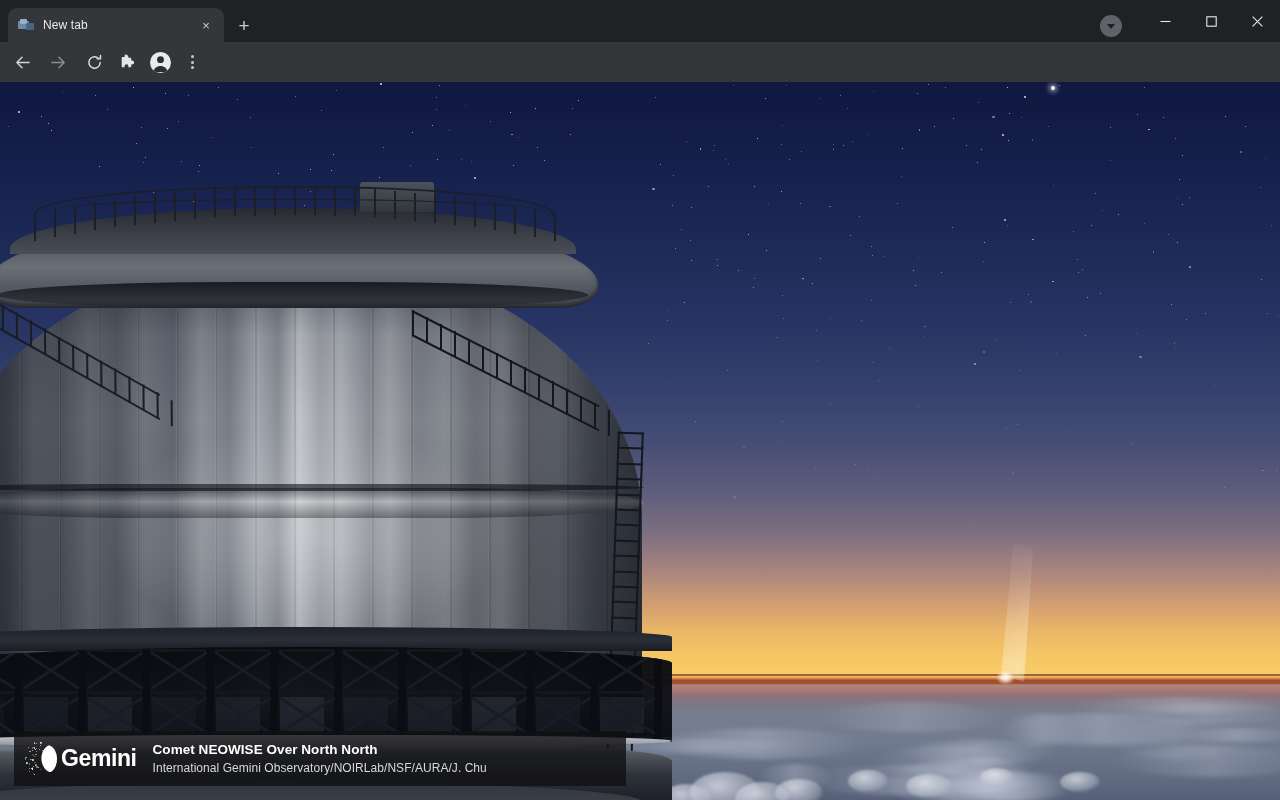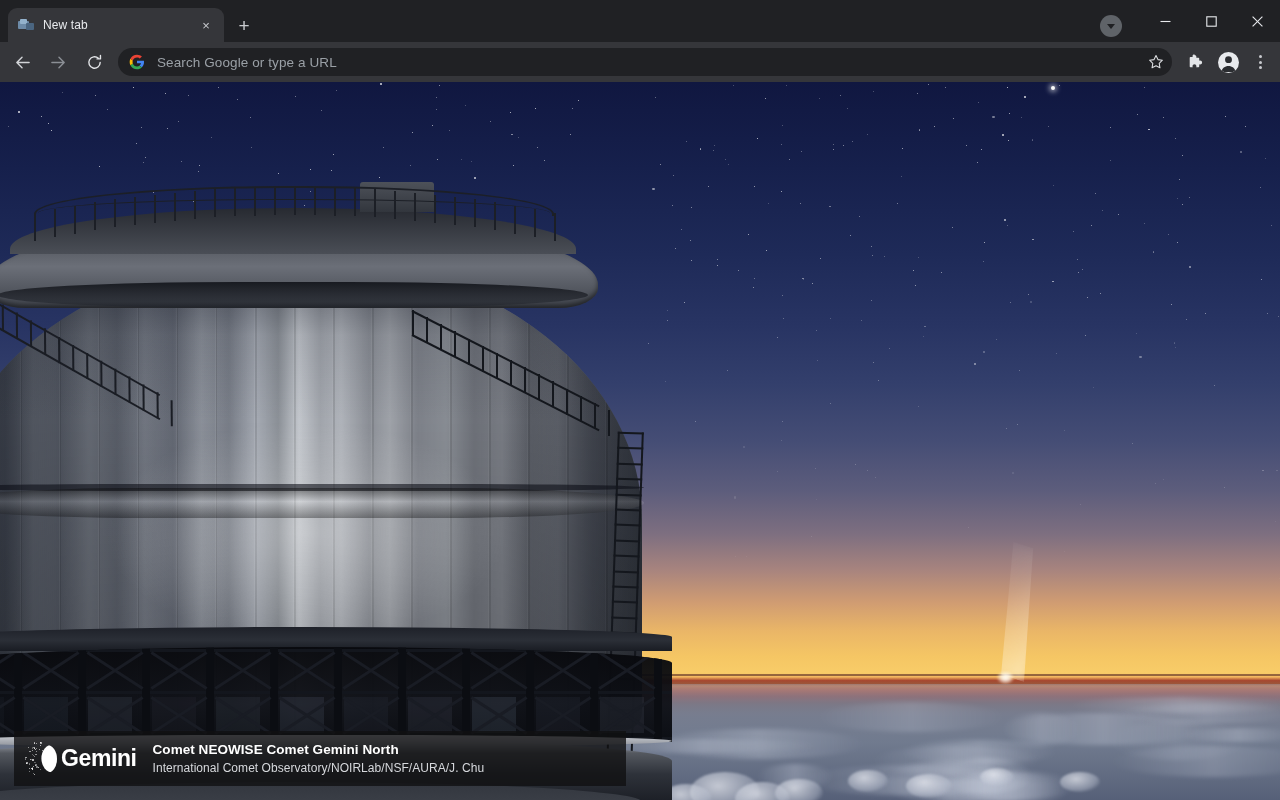--- a/index.html
+++ b/index.html
@@ -410,34 +410,20 @@
       </svg>
     </div>
 
     <div class="navbtn">
       <svg width="17" height="17" viewBox="0 0 18 18">
         <path d="M15 9a6 6 0 1 1-1.9-4.4" fill="none" stroke="#e2e4e7" stroke-width="1.5" stroke-linecap="round"></path>
         <path d="M15.3 1.6v3.6h-3.6" fill="none" stroke="#e2e4e7" stroke-width="1.5" stroke-linecap="round" stroke-linejoin="round"></path>
       </svg>
     </div>
 
-    <div class="omnibox">
-      <svg class="g-logo" viewBox="0 0 48 48">
-        <path fill="#4285F4" d="M45.1 24.5c0-1.6-.1-2.7-.4-3.9H24v7.1h12.1c-.2 1.8-1.6 4.6-4.5 6.4l-.04.3 6.5 5 .45.05c4.1-3.8 6.5-9.4 6.5-15z"></path>
-        <path fill="#34A853" d="M24 46c5.9 0 10.9-1.9 14.5-5.3l-6.9-5.4c-1.8 1.3-4.3 2.2-7.6 2.2-5.8 0-10.7-3.8-12.5-9.1l-.26.02-6.8 5.2-.1.25C8 41.5 15.4 46 24 46z"></path>
-        <path fill="#FBBC05" d="M11.5 28.4c-.5-1.4-.8-2.9-.8-4.4s.3-3 .7-4.4l-.01-.3-6.9-5.3-.22.1C2.8 17 2 20.4 2 24s.8 7 2.3 10l7.2-5.6z"></path>
-        <path fill="#EA4335" d="M24 10.4c4.1 0 6.9 1.8 8.5 3.3l6.2-6C34.9 4.1 29.9 2 24 2 15.4 2 8 6.5 4.3 14l7.2 5.6c1.8-5.3 6.7-9.2 12.5-9.2z"></path>
-      </svg>
-      <span class="omni-text">Search Google or type a URL</span>
-      <span class="star-btn">
-        <svg width="16" height="16" viewBox="0 0 18 18">
-          <path d="M9 1.8l2.2 4.5 5 .7-3.6 3.5.85 5-4.45-2.35L4.55 15.5l.85-5L1.8 7l5-.7z" fill="none" stroke="#dcdee1" stroke-width="1.2" stroke-linejoin="round"></path>
-        </svg>
-      </span>
-    </div>
 
     <div class="tbicon">
       <svg width="17" height="17" viewBox="0 0 20 20">
         <path fill="#e3e5e8" d="M7.6 1.2c1.3 0 2.3 1 2.3 2.2 0 .4-.1.7-.3 1h2.7c.5 0 .9.4.9.9v2.6c.3-.2.7-.3 1.1-.3 1.25 0 2.3 1.05 2.3 2.35S15.55 12.3 14.3 12.3c-.4 0-.8-.1-1.1-.3v2.7c0 .5-.4.9-.9.9H9.6c.2-.3.3-.7.3-1.1 0-1.25-1.05-2.3-2.3-2.3s-2.3 1.05-2.3 2.3c0 .4.1.8.3 1.1H2.9c-.5 0-.9-.4-.9-.9V4.3c0-.5.4-.9.9-.9h2.7c-.2-.3-.3-.6-.3-1 0-1.2 1-2.2 2.3-2.2z"></path>
       </svg>
     </div>
 
     <div class="tbicon">
       <span class="avatar-circle">
         <svg width="21" height="21" viewBox="0 0 22 22">
@@ -1014,19 +1000,19 @@
             <span class="logo-dot" style="left:3.7px;top:25.4px;width:1.8px;height:1.8px;opacity:0.77;"></span>
             <span class="logo-dot" style="left:3.5px;top:24.3px;width:1.8px;height:1.8px;opacity:0.50;"></span>
             <span class="logo-dot" style="left:-2.1px;top:20.3px;width:1.1px;height:1.1px;opacity:0.94;"></span>
             <span class="logo-dot" style="left:-3.4px;top:15.8px;width:1.8px;height:1.8px;opacity:0.45;"></span>
             <span class="logo-dot" style="left:5.7px;top:4.9px;width:1.1px;height:1.1px;opacity:0.80;"></span>
             <span class="logo-dot" style="left:8.4px;top:5.8px;width:1.1px;height:1.1px;opacity:0.58;"></span>
           </span>
         <span class="logo-text">Gemini</span>
       </div>
       <div class="cap-texts">
-        <div class="cap-title">Comet NEOWISE Comet Gemini North</div>
-        <div class="cap-credit">International Comet Observatory/NOIRLab/NSF/AURA/J. Chu</div>
+        <div class="cap-title">Comet NEOWISE Over North North</div>
+        <div class="cap-credit">International Gemini Observatory/NOIRLab/NSF/AURA/J. Chu</div>
       </div>
     </div>
 
   </div>
 </div>
 
 </body></html>

